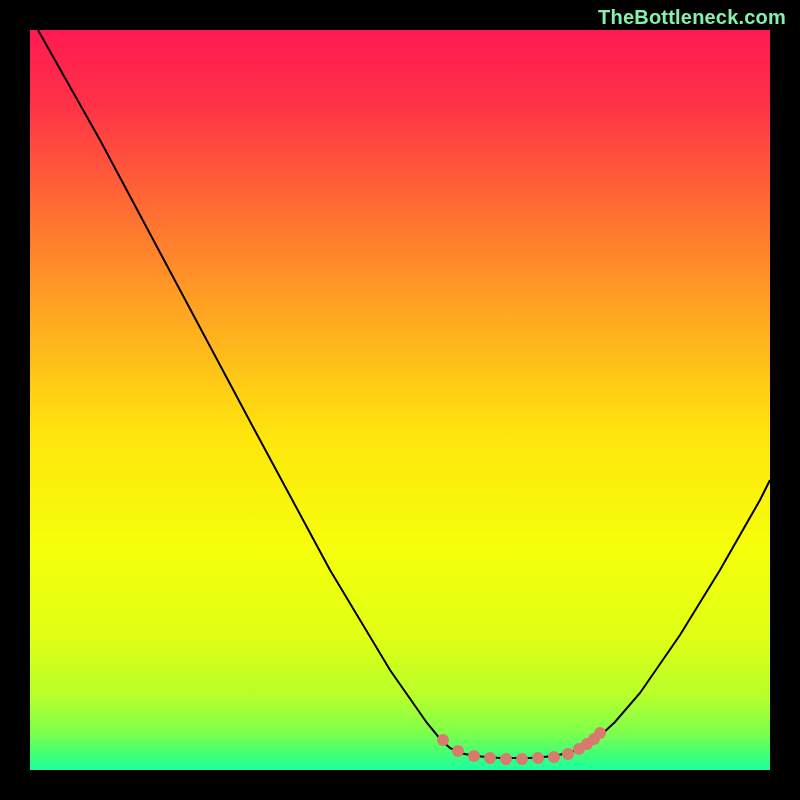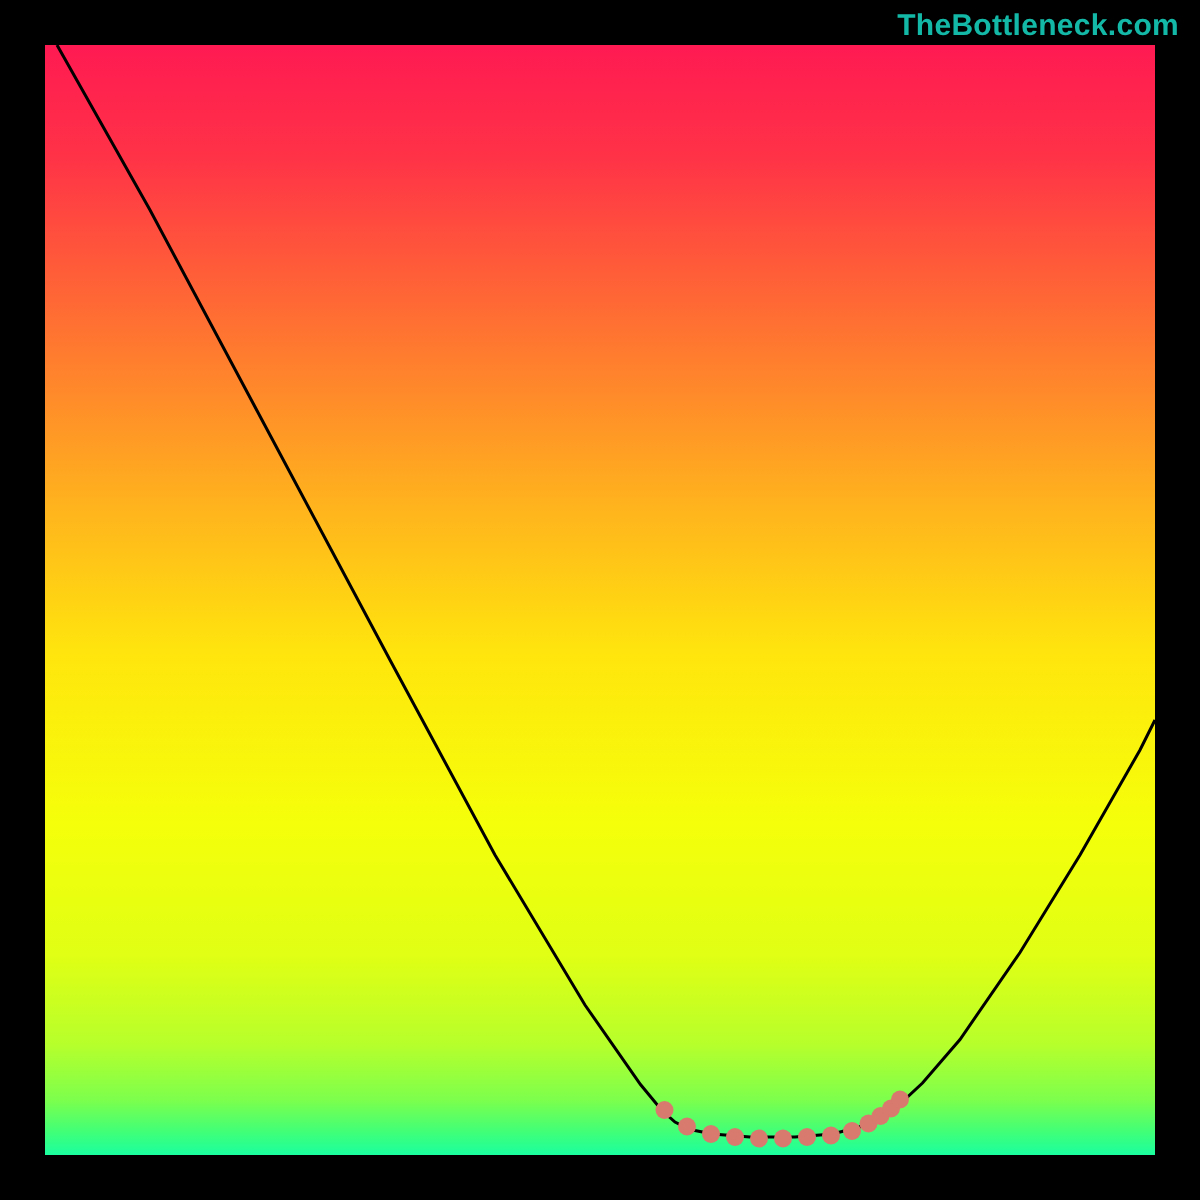--- a/index.html
+++ b/index.html
@@ -10,21 +10,21 @@
     position: relative;
     background: #000;
   }
   .watermark {
     position: absolute;
     top: 6px;
     right: 14px;
     font-family: Arial, Helvetica, sans-serif;
     font-size: 20px;
     font-weight: 600;
-    color: #14b8a6;
+    color: #86efac;
     letter-spacing: 0.2px;
     z-index: 10;
   }
   svg.plot {
     position: absolute;
     left: 0;
     top: 0;
     width: 800px;
     height: 800px;
   }

